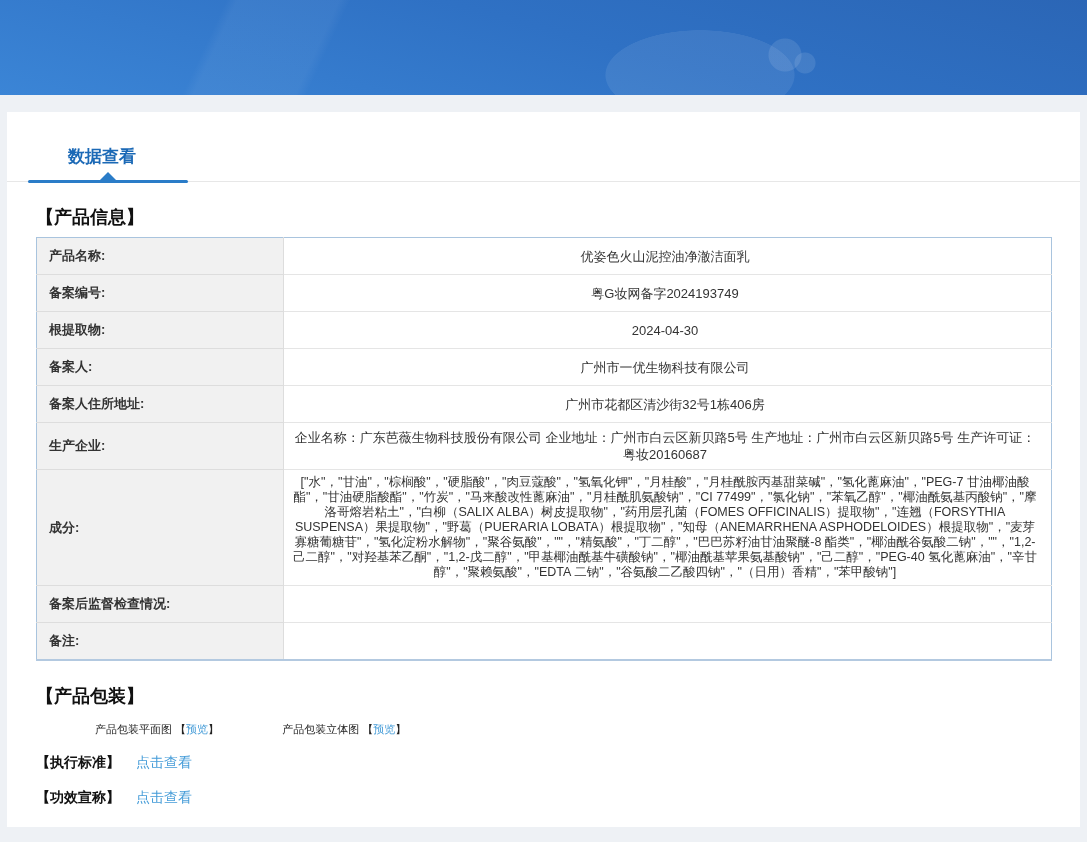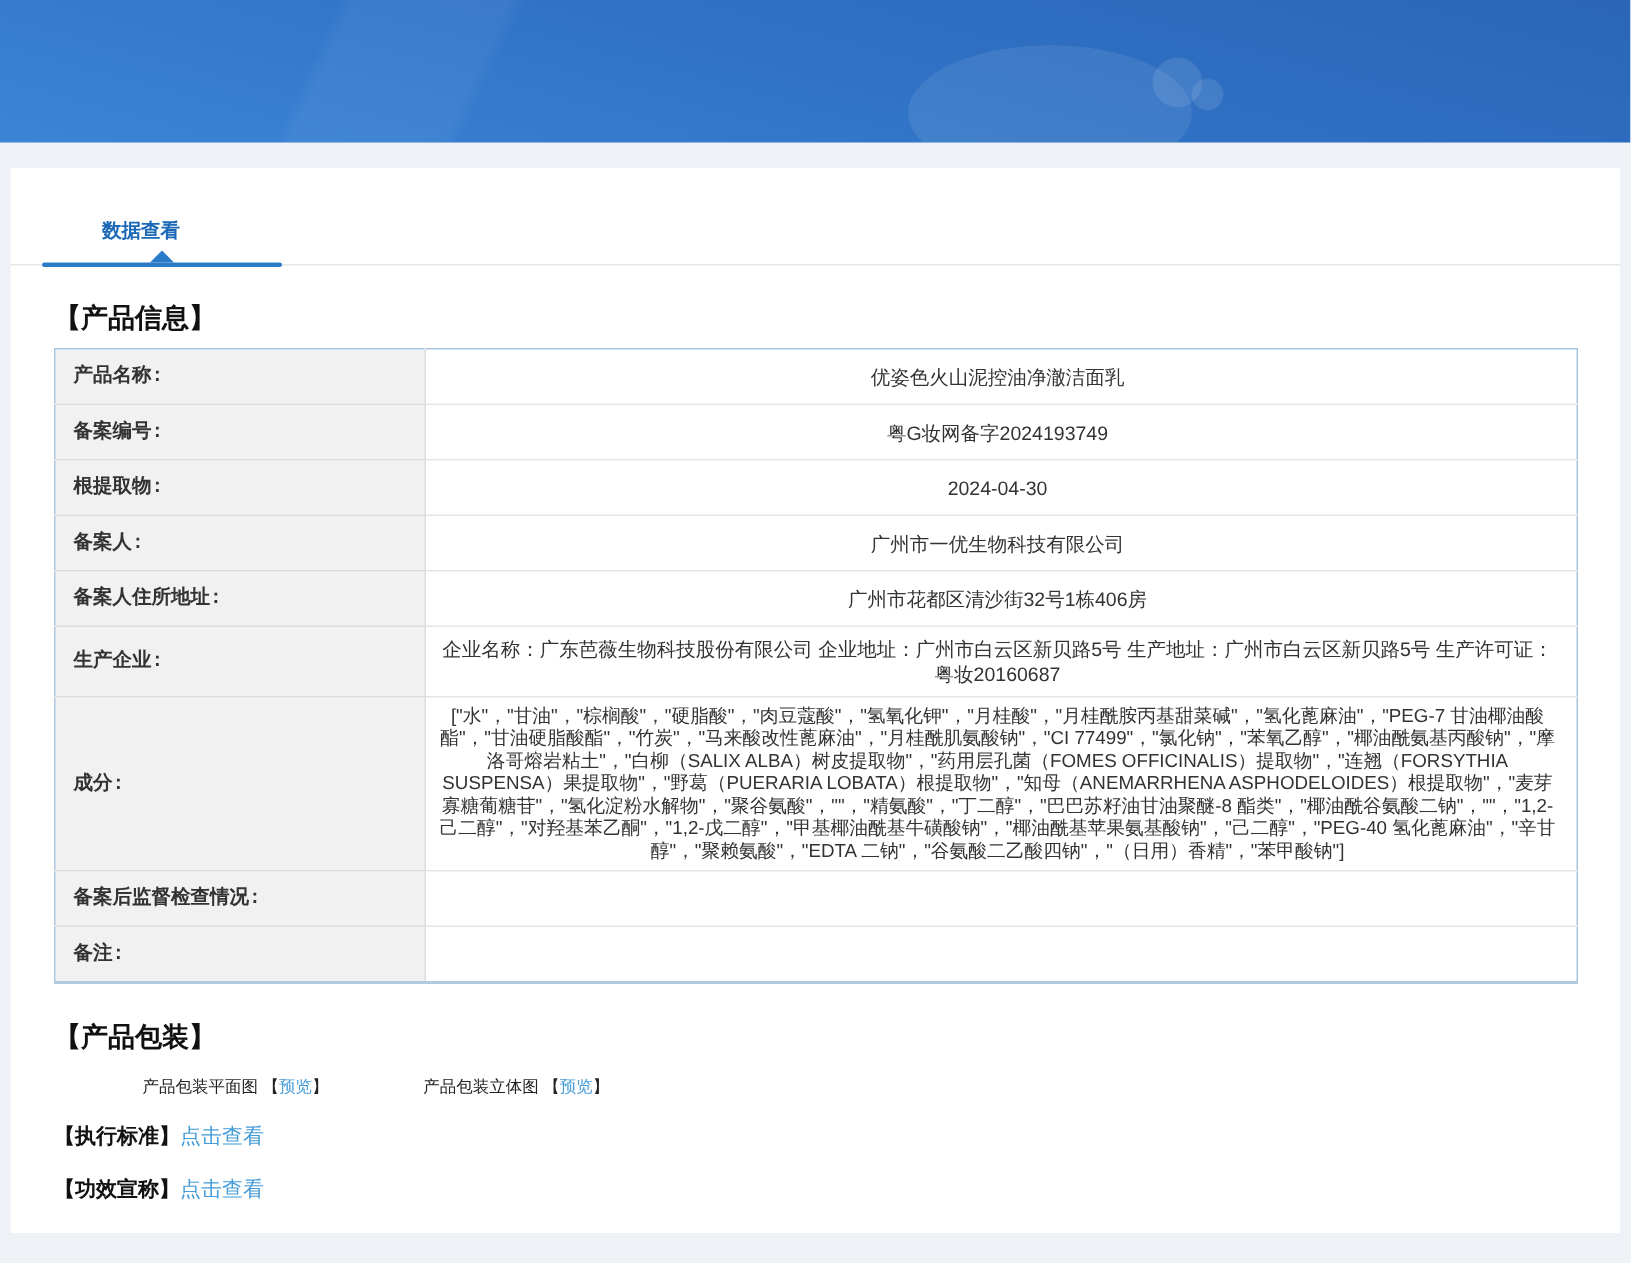--- a/index.html
+++ b/index.html
@@ -45,21 +45,21 @@
   .tab-bar {
     padding-top: 33px;
     border-bottom: 1px solid #e7e7e7;
   }
   .tab {
     display: inline-block;
     margin-left: 61px;
     padding-bottom: 13px;
     position: relative;
     color: #1b69b6;
-    font-size: 13px;
+    font-size: 17px;
     font-weight: bold;
     cursor: pointer;
   }
   .tab-underline {
     position: absolute;
     left: -40px; bottom: -2px;
     width: 160px; height: 3px;
     background: #2a7cc8;
     border-radius: 2px;
   }
@@ -90,21 +90,20 @@
   .info-table td { vertical-align: middle; }
   td.row-label {
     width: 247px;
     background: #f1f1f1;
     font-weight: bold;
     color: #333;
     padding: 9px 10px 9px 12px;
     border-bottom: 1px solid #dddddd;
     border-right: 1px solid #dddddd;
     line-height: 18px;
-    font-family: Liberation Mono, monospace;
   }
   td.row-value {
     padding: 6px 12px 6px 7px;
     border-bottom: 1px solid #e5e5e5;
     line-height: 17px;
     white-space: pre-line;
     color: #333;
     text-align: center;
   }
   tr.tall td.row-value { line-height: 15px; font-size: 12.5px; padding-top: 5px; padding-bottom: 5px; }
@@ -119,21 +118,21 @@
   .bracket { color: #222; }
   .blue-link {
     color: #459cd8;
     text-decoration: none;
     cursor: pointer;
   }
   .link-row {
     margin: 17px 0 0 29px;
     font-size: 14px;
   }
-  .link-row .row-head { font-weight: bold; color: #111; margin-right: 0; }
+  .link-row .row-head { font-weight: bold; color: #111; margin-right: 16px; }
 </style>
 </head>
 <body>
 
 <div class="header">
   <div class="header-deco"></div>
 </div>
 
 <div class="main-card">
 

